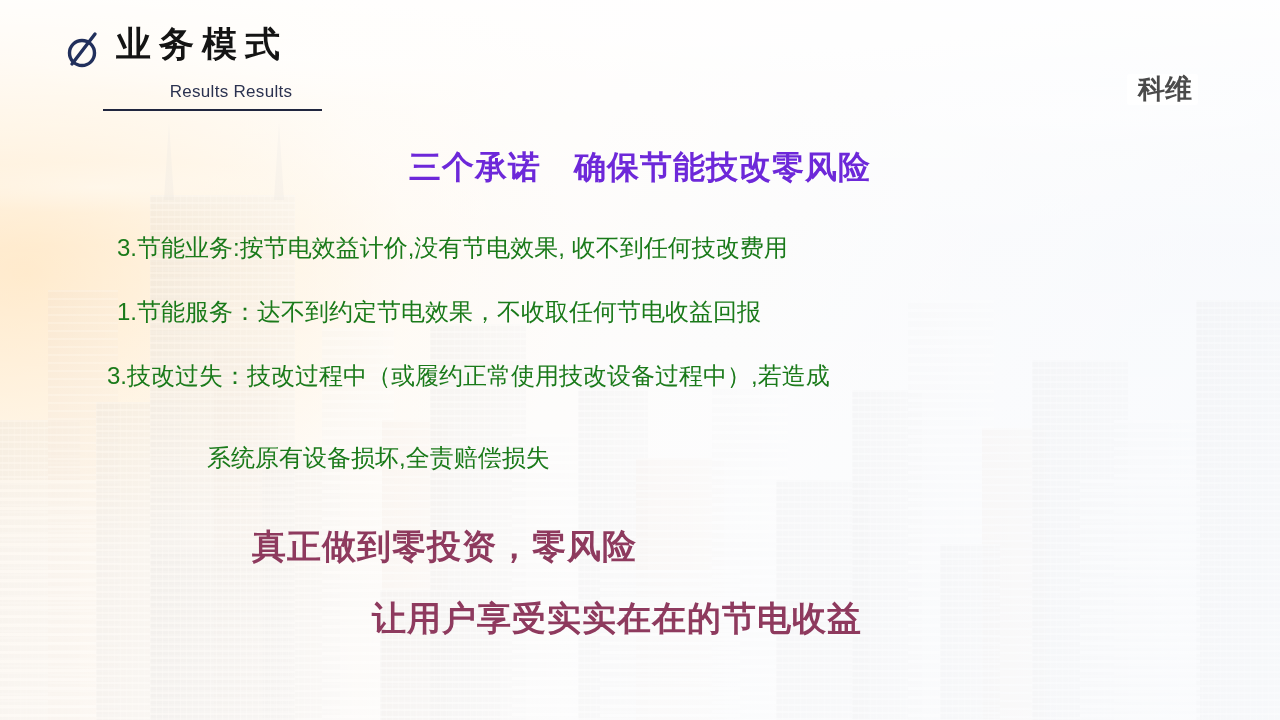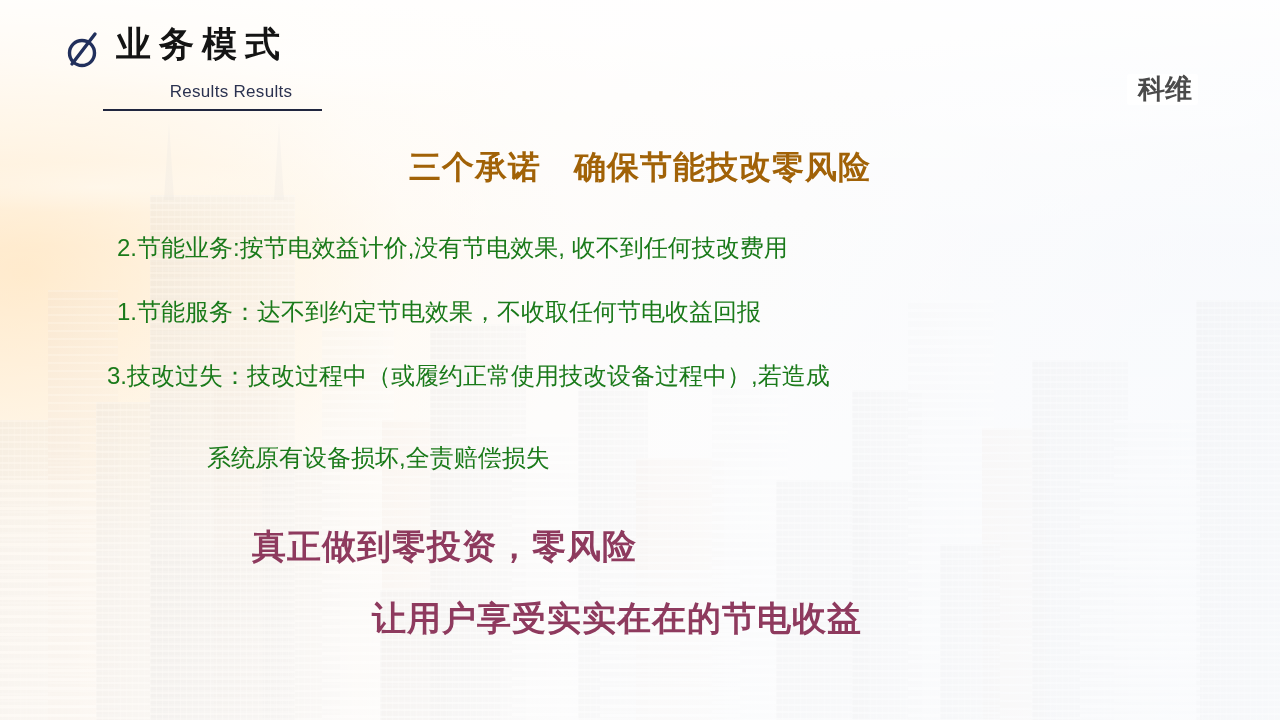--- a/index.html
+++ b/index.html
@@ -133,21 +133,21 @@
   }
 
   
   .headline {
     position: absolute;
     top: 146px;
     left: 0; right: 0;
     text-align: center;
     font-size: 32px;
     font-weight: bold;
-    color: #a16207;
+    color: #6d28d9;
     letter-spacing: 1px;
   }
 
   
   .body-list { position: absolute; top: 236px; left: 0; width: 1280px; }
   .body-line {
     color: #1a7a1a;
     font-size: 24px;
     line-height: 1;
     white-space: nowrap;
@@ -229,21 +229,21 @@
       <div class="header-rule"></div>
     </div>
 
     <div class="logo-box">
       <span class="logo-cn">科维</span>
     </div>
 
     <div class="headline">三个承诺　确保节能技改零风险</div>
 
     <div class="body-list">
-      <div class="body-line l1">2.节能业务:按节电效益计价,没有节电效果, 收不到任何技改费用</div>
+      <div class="body-line l1">3.节能业务:按节电效益计价,没有节电效果, 收不到任何技改费用</div>
       <div class="body-line l2">1.节能服务：达不到约定节电效果，不收取任何节电收益回报</div>
       <div class="body-line l3">3.技改过失：技改过程中（或履约正常使用技改设备过程中）,若造成</div>
       <div class="body-line l4">系统原有设备损坏,全责赔偿损失</div>
     </div>
 
     <div class="concl c2">让用户享受实实在在的节电收益</div>
     <div class="concl c1">真正做到零投资，零风险</div>
 
   </div>
 </div>

